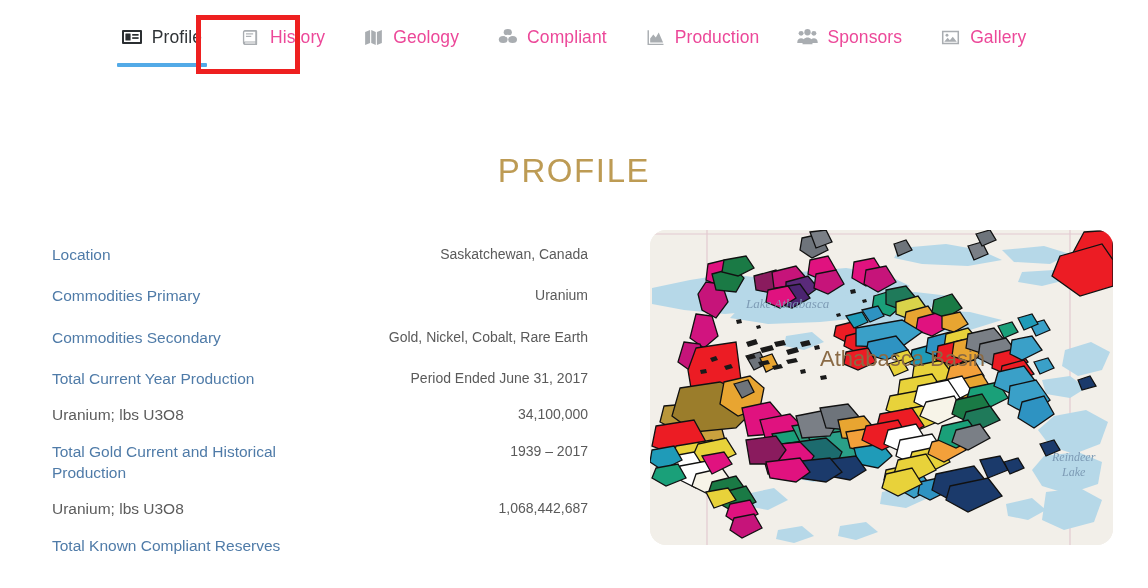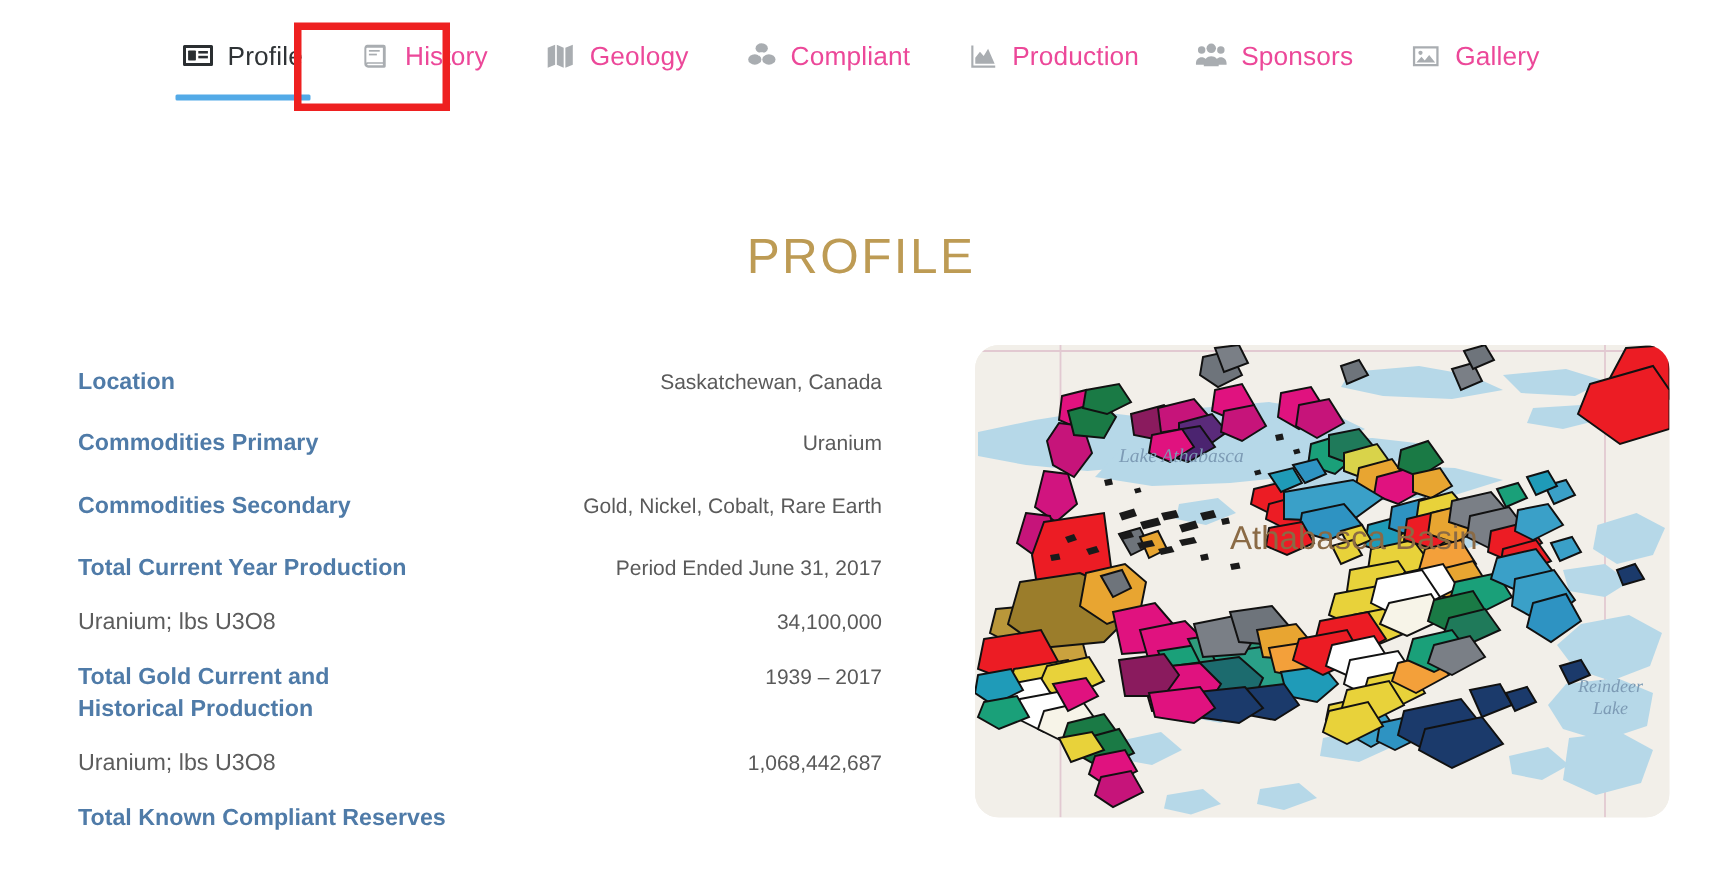--- a/index.html
+++ b/index.html
@@ -114,21 +114,21 @@
   .row.head + .row.sub { margin-top: -6px; }
   .row.sub       { margin-bottom: 16px; }
 
   .row .k {
     font-size: 15.5px;
     line-height: 1.38;
     max-width: 330px;
   }
   .row.head .k {
     color: #4f7ba8;
-    font-weight: bold;
+    font-weight: normal;
   }
   .row.sub .k {
     color: #5c5c5c;
     font-weight: normal;
     text-align: right;
   }
   .row .v {
     font-size: 14px;
     line-height: 1.4;
     color: #5a5a5a;

